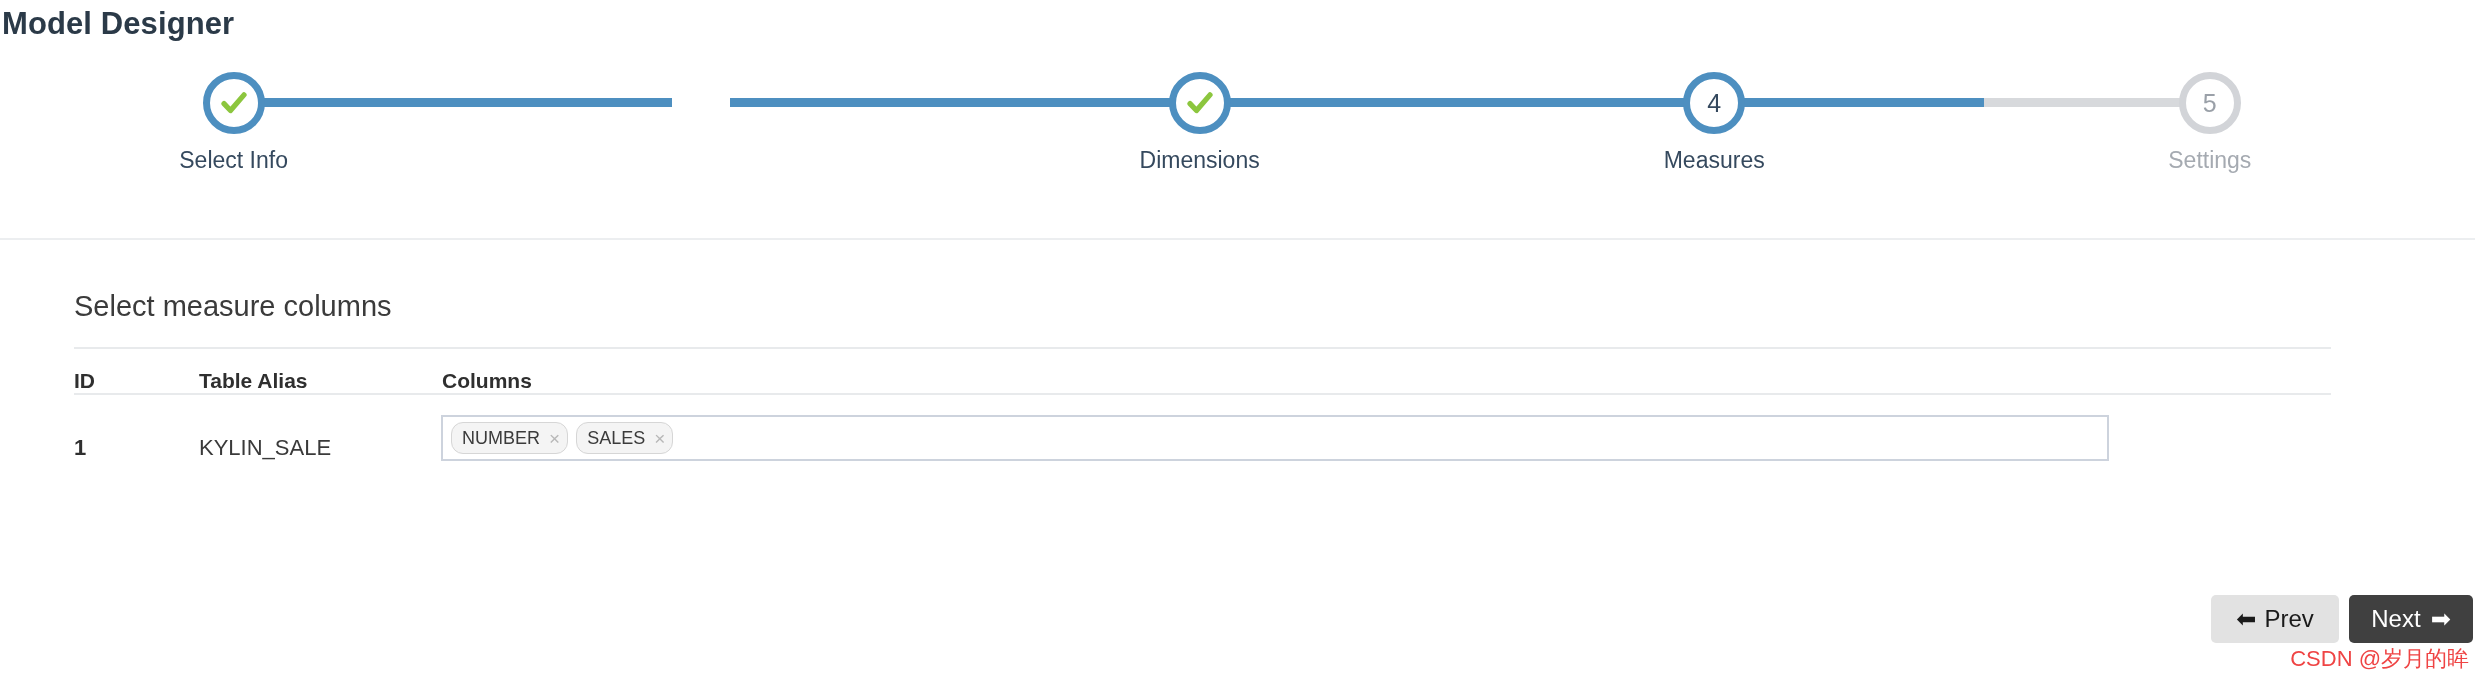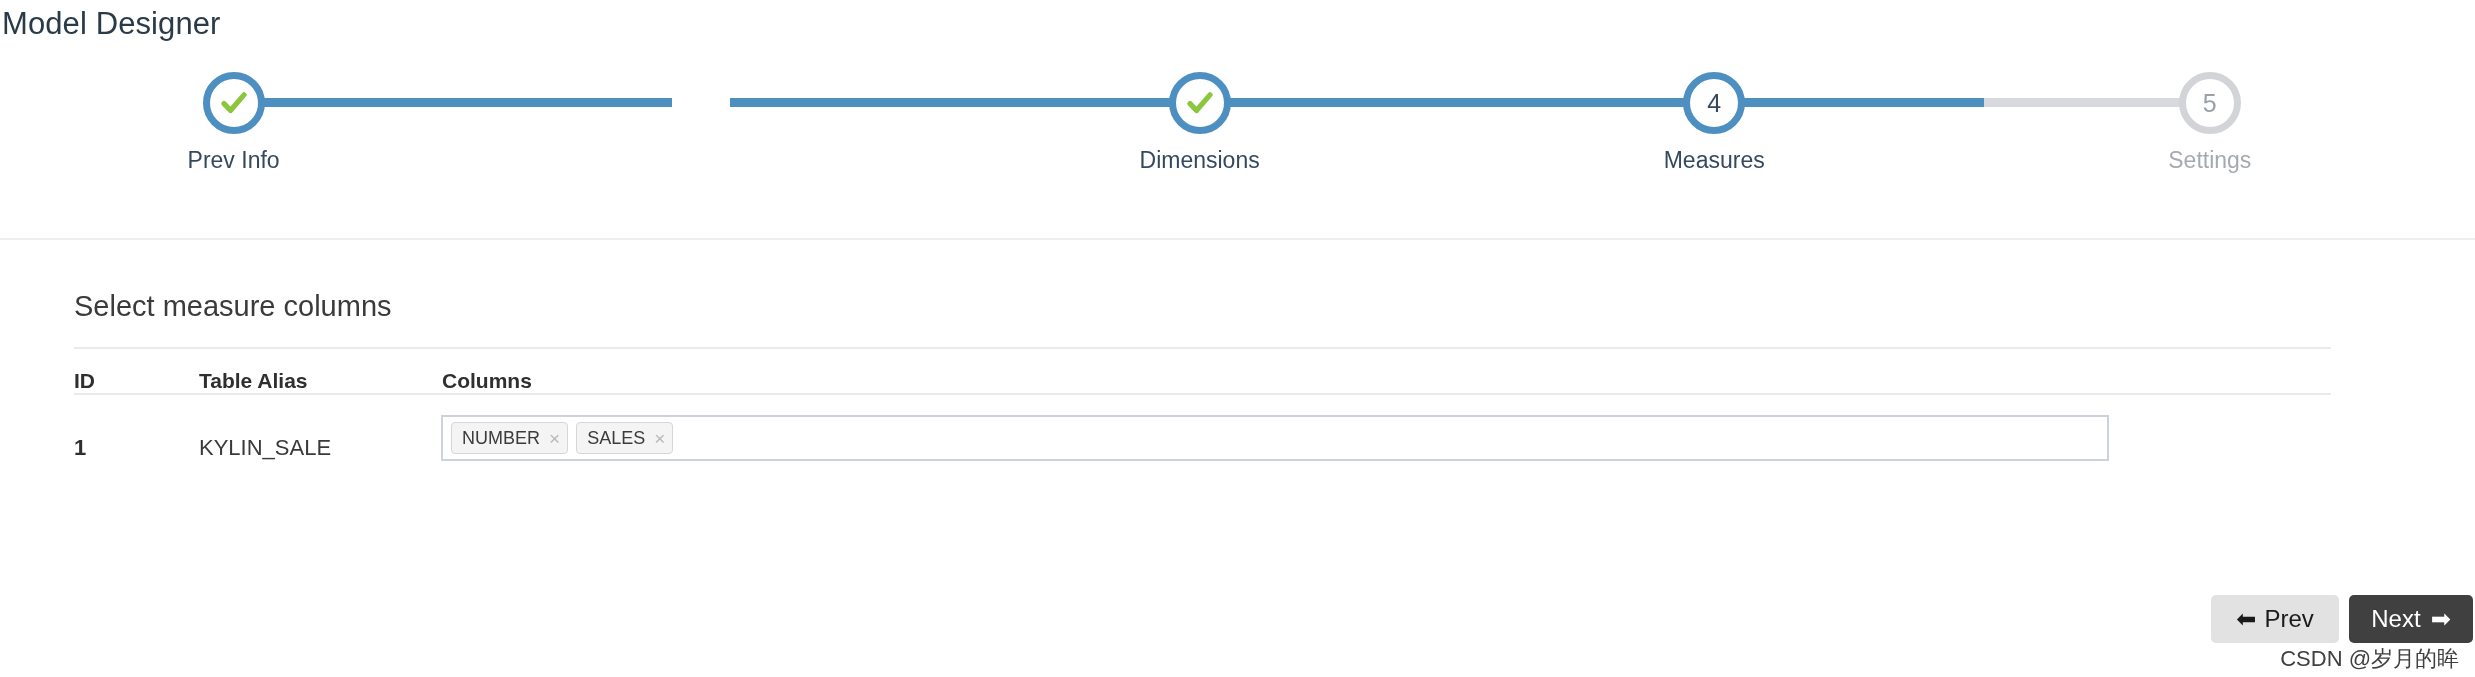--- a/index.html
+++ b/index.html
@@ -16,21 +16,21 @@
     overflow: hidden;
     position: relative;
   }
 
   
   #page-title {
     position: absolute;
     left: 2px;
     top: 6px;
     font-size: 31px;
-    font-weight: 400;
+    font-weight: 700;
     color: #2b3a48;
     letter-spacing: 0.1px;
     white-space: nowrap;
   }
 
   
   #stepper {
     position: absolute;
     left: 0;
     top: 72px;
@@ -153,21 +153,21 @@
     padding: 0 8px;
     margin-left: -1px;
     width: 1668px;
   }
   .tag {
     display: inline-flex;
     align-items: center;
     height: 30px;
     background: #f4f4f4;
     border: 1px solid #d6d6d6;
-    border-radius: 4px;
+    border-radius: 12px;
     padding: 0 7px 0 10px;
     margin-right: 8px;
     font-size: 18px;
     color: #3b3b3b;
     white-space: nowrap;
   }
   .tag-x {
     margin-left: 9px;
     font-size: 19px;
     line-height: 1;
@@ -208,24 +208,24 @@
     color: #ffffff;
     min-width: 124px;
   }
   .btn .arrow { font-size: 24px; line-height: 1; }
   .btn-prev .arrow { margin-right: 8px; }
   .btn-next .arrow { margin-left: 10px; }
 
   
   #watermark {
     position: absolute;
-    right: 16px;
+    right: 6px;
     top: 644px;
     font-size: 22px;
-    color: #404040;
+    color: #ef4444;
     white-space: nowrap;
     pointer-events: none;
     text-align: right;
   }
 </style>
 </head>
 <body>
 
 <div id="page-title">Model Designer</div>
 
@@ -234,21 +234,21 @@
     <div class="connector filled" style="left: 729.829px; width: 440.788px;"></div>
     <div class="connector filled" style="left: 1228.62px; width: 456.573px;"></div>
     <div class="connector filled" style="left: 1743.19px; width: 240.697px;"></div>
     <div class="connector empty" style="left: 1983.89px; width: 196.934px;"></div>
     <div class="step done" style="left: 233.61px;">
       <div class="step-circle">
         <svg class="check-icon" width="30" height="30" viewBox="0 0 24 24">
           <path d="M4 12.5 L9.2 18 L20 5.5" fill="none" stroke="#8cc63e" stroke-width="4.2" stroke-linecap="round" stroke-linejoin="round"></path>
         </svg>
       </div>
-      <div class="step-label">Prev Info</div>
+      <div class="step-label">Select Info</div>
     </div>
     <div class="step done" style="left: 1199.62px;">
       <div class="step-circle">
         <svg class="check-icon" width="30" height="30" viewBox="0 0 24 24">
           <path d="M4 12.5 L9.2 18 L20 5.5" fill="none" stroke="#8cc63e" stroke-width="4.2" stroke-linecap="round" stroke-linejoin="round"></path>
         </svg>
       </div>
       <div class="step-label">Dimensions</div>
     </div>
     <div class="step active" style="left: 1714.19px;">

